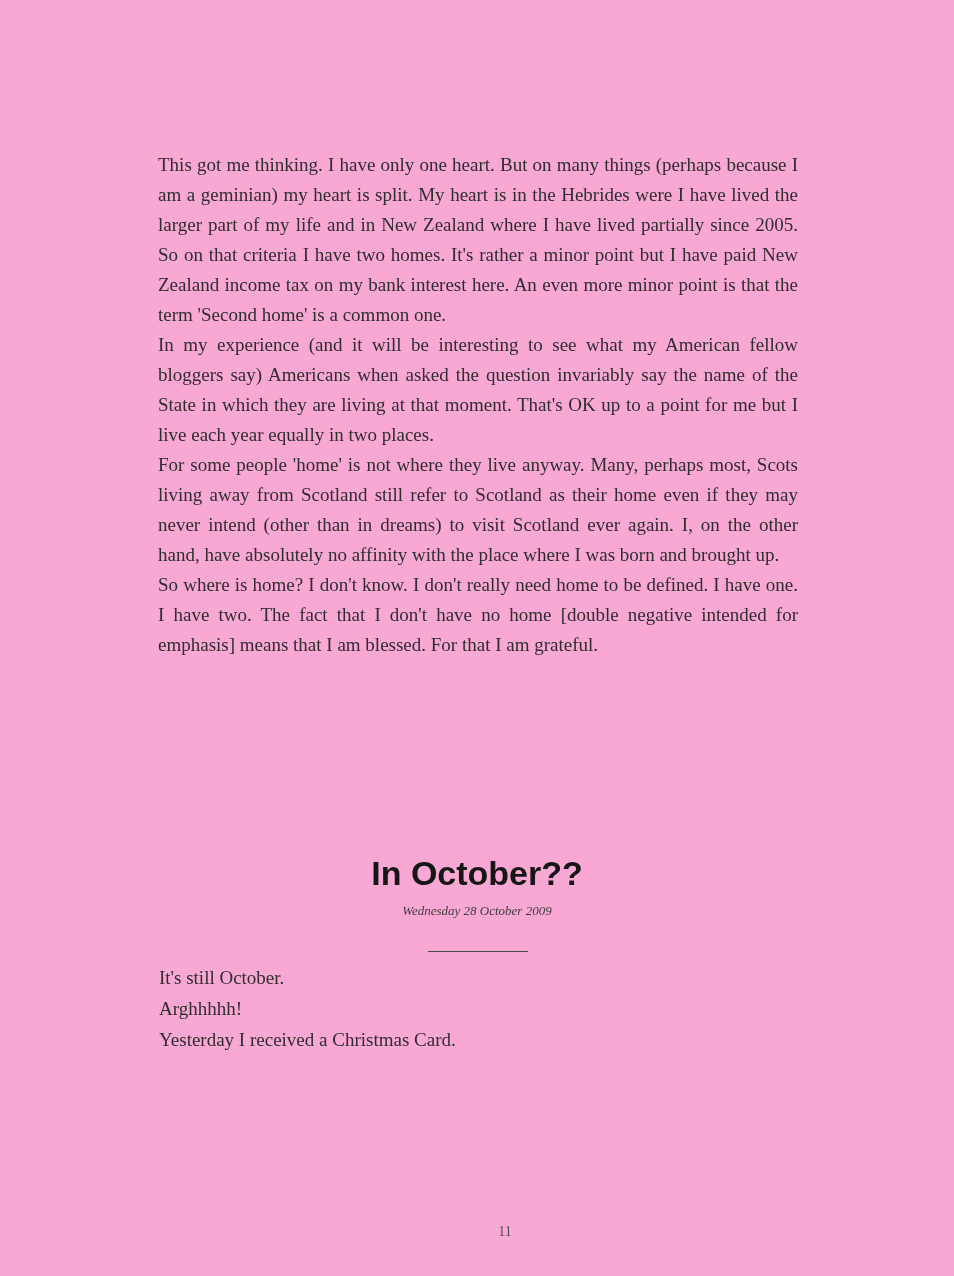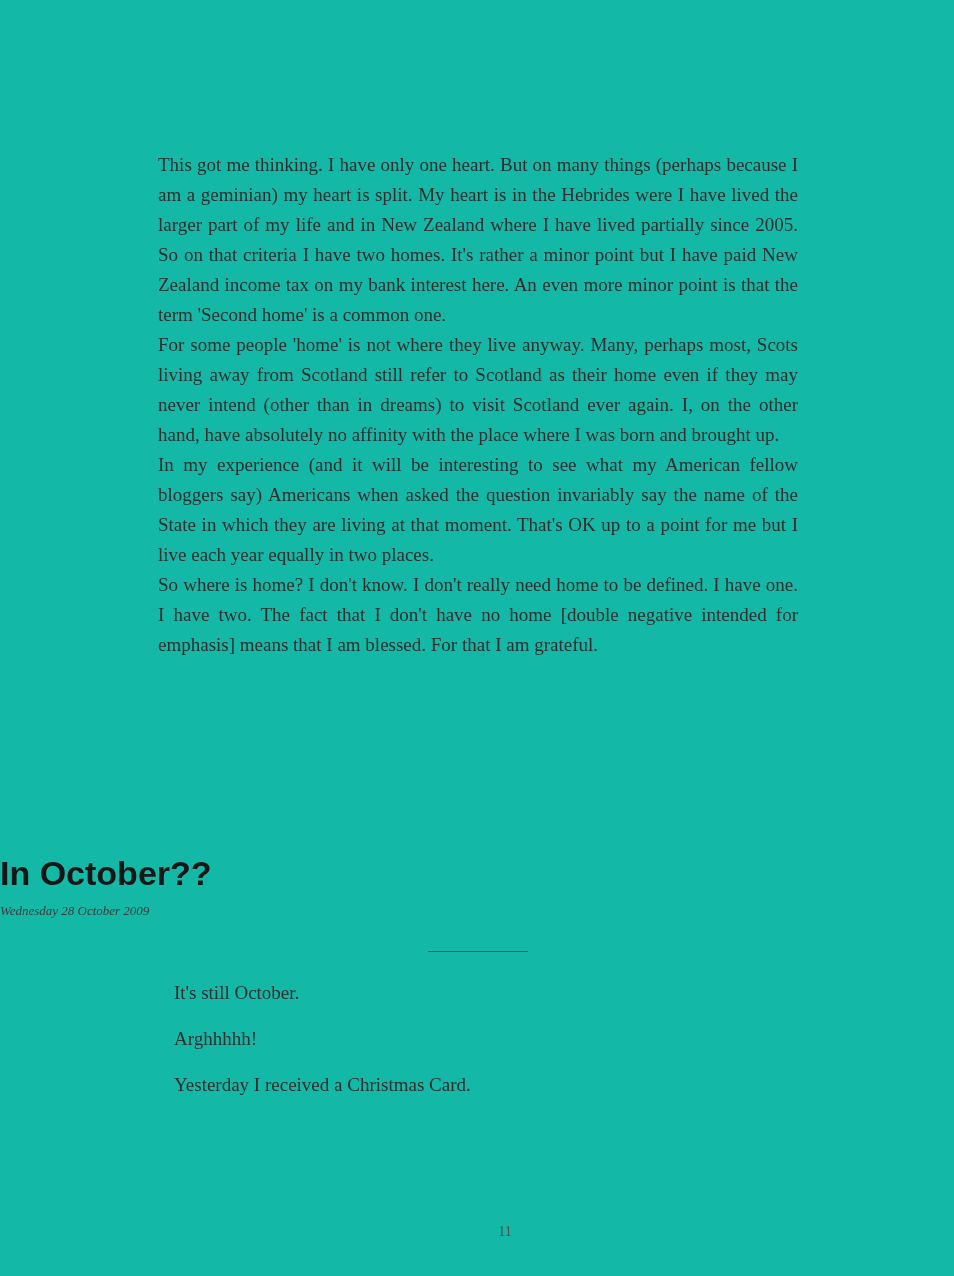--- a/index.html
+++ b/index.html
@@ -4,21 +4,21 @@
 <style>
   html, body {
     margin: 0;
     padding: 0;
     background: #ffffff;
   }
   .page {
     position: relative;
     width: 954px;
     height: 1276px;
-    background: #14b8a6;
+    background: #f9a8d4;
     font-family: "Liberation Serif", serif;
     color: #2e2e2e;
     overflow: hidden;
   }
   .content {
     position: absolute;
     left: 158px;
     top: 150px;
     width: 640px;
   }
@@ -27,20 +27,21 @@
     font-size: 19px;
     line-height: 30px;
     text-align: justify;
     color: #2e2e2e;
   }
   .post-header {
     position: absolute;
     left: 0;
     top: 854px;
     width: 954px;
+    text-align: center;
   }
   .post-title {
     margin: 0;
     font-family: "Liberation Sans", sans-serif;
     font-weight: 800;
     font-size: 34px;
     line-height: 38px;
     color: #161616;
   }
   .post-date {
@@ -61,42 +62,42 @@
   .closing {
     position: absolute;
     left: 158px;
     top: 962px;
     width: 640px;
     font-size: 19px;
     line-height: 30px;
     color: #2e2e2e;
   }
   .closing-line {
-    margin: 16px;
+    margin: 1px;
   }
   .page-number {
     position: absolute;
     left: 0;
     top: 1224px;
     width: 954px;
     text-align: center;
     font-size: 14px;
     color: #4f4f4f;
     padding-left: 28px;
   }
 </style>
 </head>
 <body>
 
 <div class="page">
 
   <div class="content">
     <p class="body-paragraph">This got me thinking.  I have only one heart.  But on many things (perhaps because I am a geminian) my heart is split.  My heart is in the Hebrides were I have lived the larger part of my life and in New Zealand where I have lived partially since 2005.  So on that criteria I have two homes.  It's rather a minor point but I have paid New Zealand income tax on my bank interest here.  An even more minor point is that the term 'Second home' is a common one.</p>
+    <p class="body-paragraph">In my experience (and it will be interesting to see what my American fellow bloggers say) Americans when asked the question invariably say the name of the State in which they are living at that moment.  That's OK up to a point for me but I live each year equally in two places.</p>
     <p class="body-paragraph">For some people 'home' is not where they live anyway.  Many, perhaps most, Scots living away from Scotland still refer to Scotland as their home even if they may never intend (other than in dreams) to visit Scotland ever again.  I, on the other hand, have absolutely no affinity with the place where I was born and brought up.</p>
-    <p class="body-paragraph">In my experience (and it will be interesting to see what my American fellow bloggers say) Americans when asked the question invariably say the name of the State in which they are living at that moment.  That's OK up to a point for me but I live each year equally in two places.</p>
     <p class="body-paragraph">So where is home?  I don't know.  I don't really need home to be defined.  I have one.  I have two.   The fact that I don't have no home [double negative intended for emphasis] means that I am blessed. For that I am grateful.</p>
   </div>
 
   <div class="post-header">
     <h1 class="post-title">In October??</h1>
     <div class="post-date">Wednesday 28 October 2009</div>
   </div>
 
   <hr class="separator">
 

